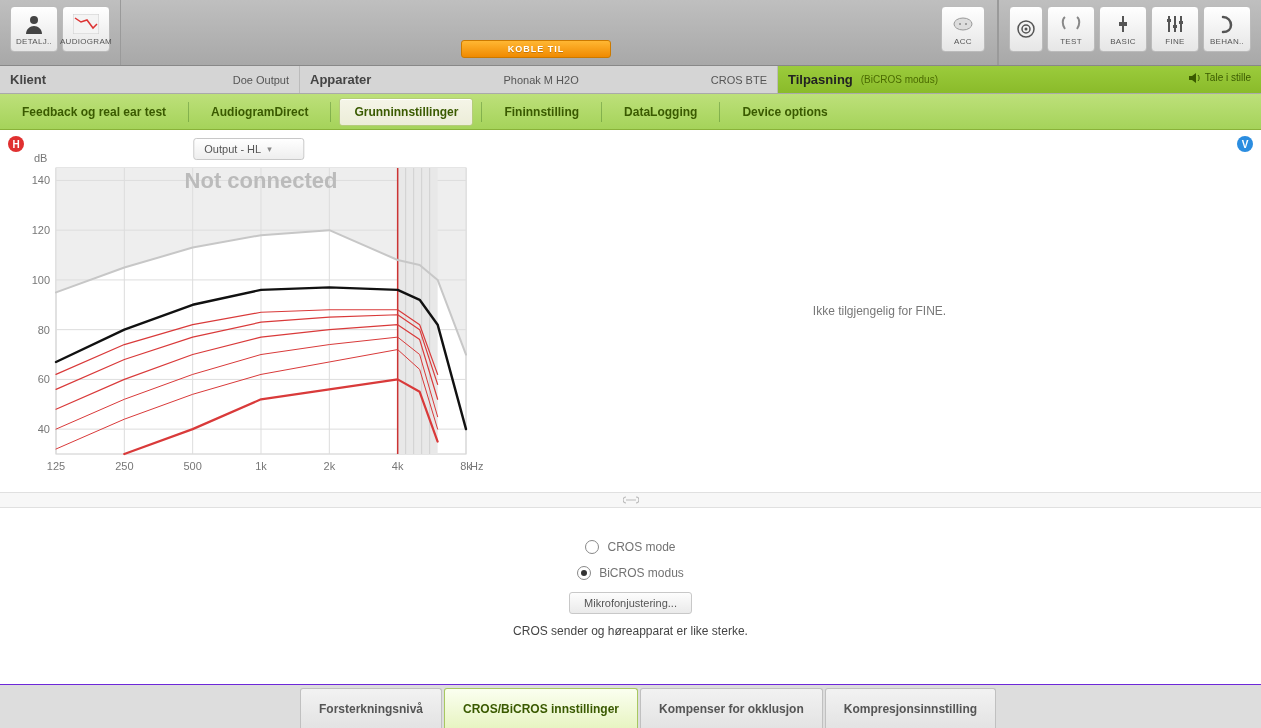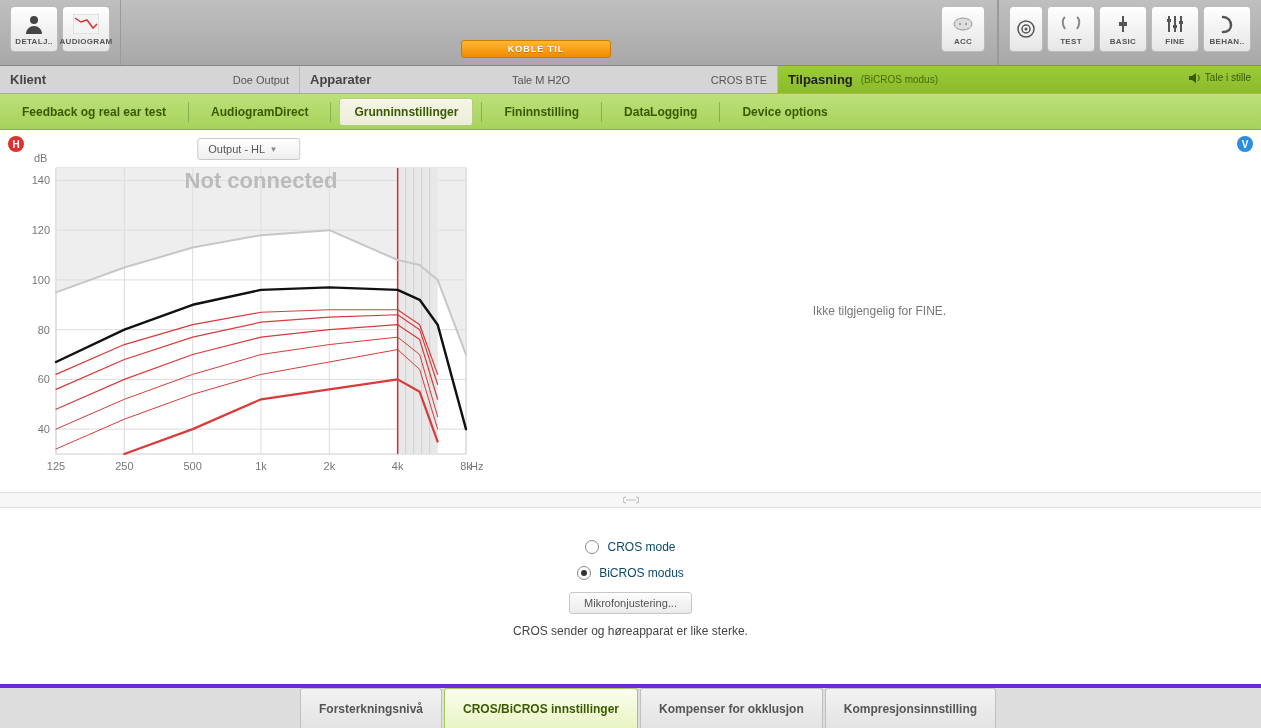--- a/index.html
+++ b/index.html
@@ -3,21 +3,21 @@
 <meta charset="utf-8">
 <style>
   * { box-sizing: border-box; margin: 0; padding: 0; }
   html, body { width: 1261px; height: 728px; font-family: "Segoe UI", Tahoma, Arial, sans-serif; font-size: 12px; color: #333; background: #b8b8b8; overflow: hidden; }
 
   
   .top-toolbar { height: 66px; background: linear-gradient(#bfbfbf,#a8a8a8); display: flex; border-bottom: 1px solid #888; }
   .top-group { display: flex; align-items: flex-start; padding: 6px 8px; border-right: 1px solid #9a9a9a; }
   .top-group.right { margin-left: auto; border-right: none; border-left: 1px solid #9a9a9a; }
   .top-group.center { flex: 1; justify-content: center; position: relative; }
-  .tb-btn { width: 48px; height: 46px; margin: 0 2px; background: linear-gradient(#fff,#e6e6e6); border: 1px solid #bbb; border-radius: 4px; display: flex; flex-direction: column; align-items: center; justify-content: center; font-size: 8px; font-weight: bold; color: #555; text-transform: uppercase; cursor: pointer; }
+  .tb-btn { width: 48px; height: 46px; margin: 0 2px; background: linear-gradient(#fff,#e6e6e6); border: 1px solid #bbb; border-radius: 4px; display: flex; flex-direction: column; align-items: center; justify-content: center; font-size: 8px; font-weight: normal; color: #555; text-transform: uppercase; cursor: pointer; }
   .tb-btn .ico { width: 28px; height: 22px; display:flex; align-items:center; justify-content:center; color:#666; }
   .tb-btn span.lbl { margin-top: 2px; letter-spacing: .3px; }
   .tb-small { width: 34px; height: 30px; margin: 0 2px; background: linear-gradient(#fff,#e6e6e6); border:1px solid #bbb; border-radius:4px; display:flex; align-items:center; justify-content:center; cursor:pointer; }
   .tb-small svg, .tb-btn svg { display:block; }
   .cros-chip { width: 34px; height: 30px; margin: 0 2px; background: linear-gradient(#fff,#e6e6e6); border:1px solid #bbb; border-radius:4px; display:flex; align-items:center; justify-content:center; font-size:8px; font-weight:bold; color:#777; }
   .koble { position:absolute; top:40px; left: 50%; transform:translateX(-98px); width:150px; height:18px; background: linear-gradient(#ffb733,#f08a00); border:1px solid #cc7a00; border-radius:3px; color:#fff; font-size:9px; font-weight:bold; display:flex; align-items:center; justify-content:center; letter-spacing:1px; text-shadow:0 1px 0 rgba(0,0,0,.2); cursor:pointer; }
   .center-inner { display:flex; align-items:flex-start; }
   .acc-wrap { margin-left:auto; padding-right:4px; }
 
   
@@ -46,39 +46,39 @@
   .panel { clear:both; margin-top:34px; border:1px solid #d8d8d8; border-radius:3px; padding:8px 10px 12px; background:#f8f8f8; }
   .panel h4 { font-size:12px; font-weight:bold; color:#444; margin-bottom:8px; }
   .select { width:100%; height:24px; border:1px solid #9fbb5a; background:linear-gradient(#f1f8df,#e3efc6); border-radius:3px; display:flex; align-items:center; padding:0 8px; font-size:11px; color:#333; cursor:pointer; position:relative; }
   .select::after { content:"▾"; position:absolute; right:8px; color:#6a8a20; font-size:10px; }
 
   .chart-col { flex:1; display:flex; flex-direction:column; position:relative; }
   .badge-h { position:absolute; left:8px; top:6px; width:16px; height:16px; border-radius:50%; background:#e03030; color:#fff; font-size:10px; font-weight:bold; display:flex; align-items:center; justify-content:center; }
   .badge-v { position:absolute; right:8px; top:6px; width:16px; height:16px; border-radius:50%; background:#2b8de0; color:#fff; font-size:10px; font-weight:bold; display:flex; align-items:center; justify-content:center; }
   .chart-row { display:flex; }
   .chart-left { width: 498px; padding:4px 0 8px 16px; position:relative; }
-  .output-dd { position:absolute; left:50%; top:8px; transform:translateX(-50%); height:22px; padding:0 24px 0 10px; background:linear-gradient(#fff,#eee); border:1px solid #c8c8c8; border-radius:3px; font-size:11px; color:#555; display:flex; align-items:center; cursor:pointer; }
+  .output-dd { position:absolute; left:50%; top:8px; transform:translateX(-50%); height:22px; padding:0 32px 0 10px; background:linear-gradient(#fff,#eee); border:1px solid #c8c8c8; border-radius:3px; font-size:11px; color:#555; display:flex; align-items:center; cursor:pointer; }
   .output-dd::after { content:"▾"; margin-left:6px; color:#888; font-size:9px; }
   .chart-right { flex:1; display:flex; align-items:center; justify-content:center; color:#777; font-size:12px; }
   .divider-link { height:16px; display:flex; align-items:center; justify-content:center; border-top:1px solid #e0e0e0; border-bottom:1px solid #e0e0e0; background:#f7f7f7; }
 
   svg.chart { display:block; }
   .axis-label { font-size:11px; fill:#777; }
   .nc { font-size:22px; fill:#bbb; font-weight:600; }
 
   
   .lower { flex:1; display:flex; flex-direction:column; align-items:center; justify-content:flex-start; padding-top:26px; }
-  .radio-row { display:flex; align-items:center; gap:8px; margin:6px 0; font-size:12px; color:#0c4a6e; }
+  .radio-row { display:flex; align-items:center; gap:8px; margin:6px 0; font-size:12px; color:#737373; }
   .radio { width:14px; height:14px; border:1px solid #888; border-radius:50%; display:inline-flex; align-items:center; justify-content:center; background:#fff; cursor:pointer; }
   .radio.checked::after { content:""; width:6px; height:6px; background:#333; border-radius:50%; }
   .mik-btn { margin-top:6px; padding:4px 14px; background:linear-gradient(#fdfdfd,#eaeaea); border:1px solid #c8c8c8; border-radius:3px; font-size:11px; color:#555; cursor:pointer; }
   .hint { margin-top:10px; font-size:12px; color:#444; }
 
   
-  .bottom-tabs { height:44px; background:#ddd; display:flex; align-items:flex-end; padding:0 0 0 300px; border-top:4px solid #6d28d9; }
+  .bottom-tabs { height:44px; background:#ddd; display:flex; align-items:flex-end; padding:0 0 0 300px; border-top:1px solid #6d28d9; }
   .btab { height:40px; padding:0 18px; display:flex; align-items:center; font-size:12px; font-weight:bold; color:#555; background:linear-gradient(#f2f2f2,#e3e3e3); border:1px solid #c0c0c0; border-bottom:none; margin-right:2px; border-radius:3px 3px 0 0; cursor:pointer; }
   .btab.active { background:linear-gradient(#fbfff0,#e7f4c2); color:#3a5a00; border-color:#a8c860; }
 </style>
 </head>
 <body>
 
 <div class="top-toolbar">
   <div class="top-group">
     <div class="tb-btn">
       <span class="ico">
@@ -166,21 +166,21 @@
   </div>
 </div>
 
 <div class="info-bar">
   <div class="info-cell klient">
     <span class="title">Klient</span>
     <span class="val">Doe Output</span>
   </div>
   <div class="info-cell apparater">
     <span class="title">Apparater</span>
-    <span class="val" style="margin-left:auto;margin-right:auto;">Tale M H2O</span>
+    <span class="val" style="margin-left:auto;margin-right:auto;">Phonak M H2O</span>
     <span class="val" style="margin-left:0;">CROS BTE</span>
   </div>
   <div class="info-cell tilpasning">
     <span class="title">Tilpasning</span>
     <span class="bicros-mode">(BiCROS modus)</span>
     <span class="tale">
       <svg width="12" height="10">
           <polygon points="0,3 3,3 7,0 7,10 3,7 0,7" fill="#3a5a00"></polygon>
           <path d="M9 2c1.5 1.5 1.5 4.5 0 6" fill="none" stroke="#3a5a00" stroke-width="1"></path>
         </svg>

